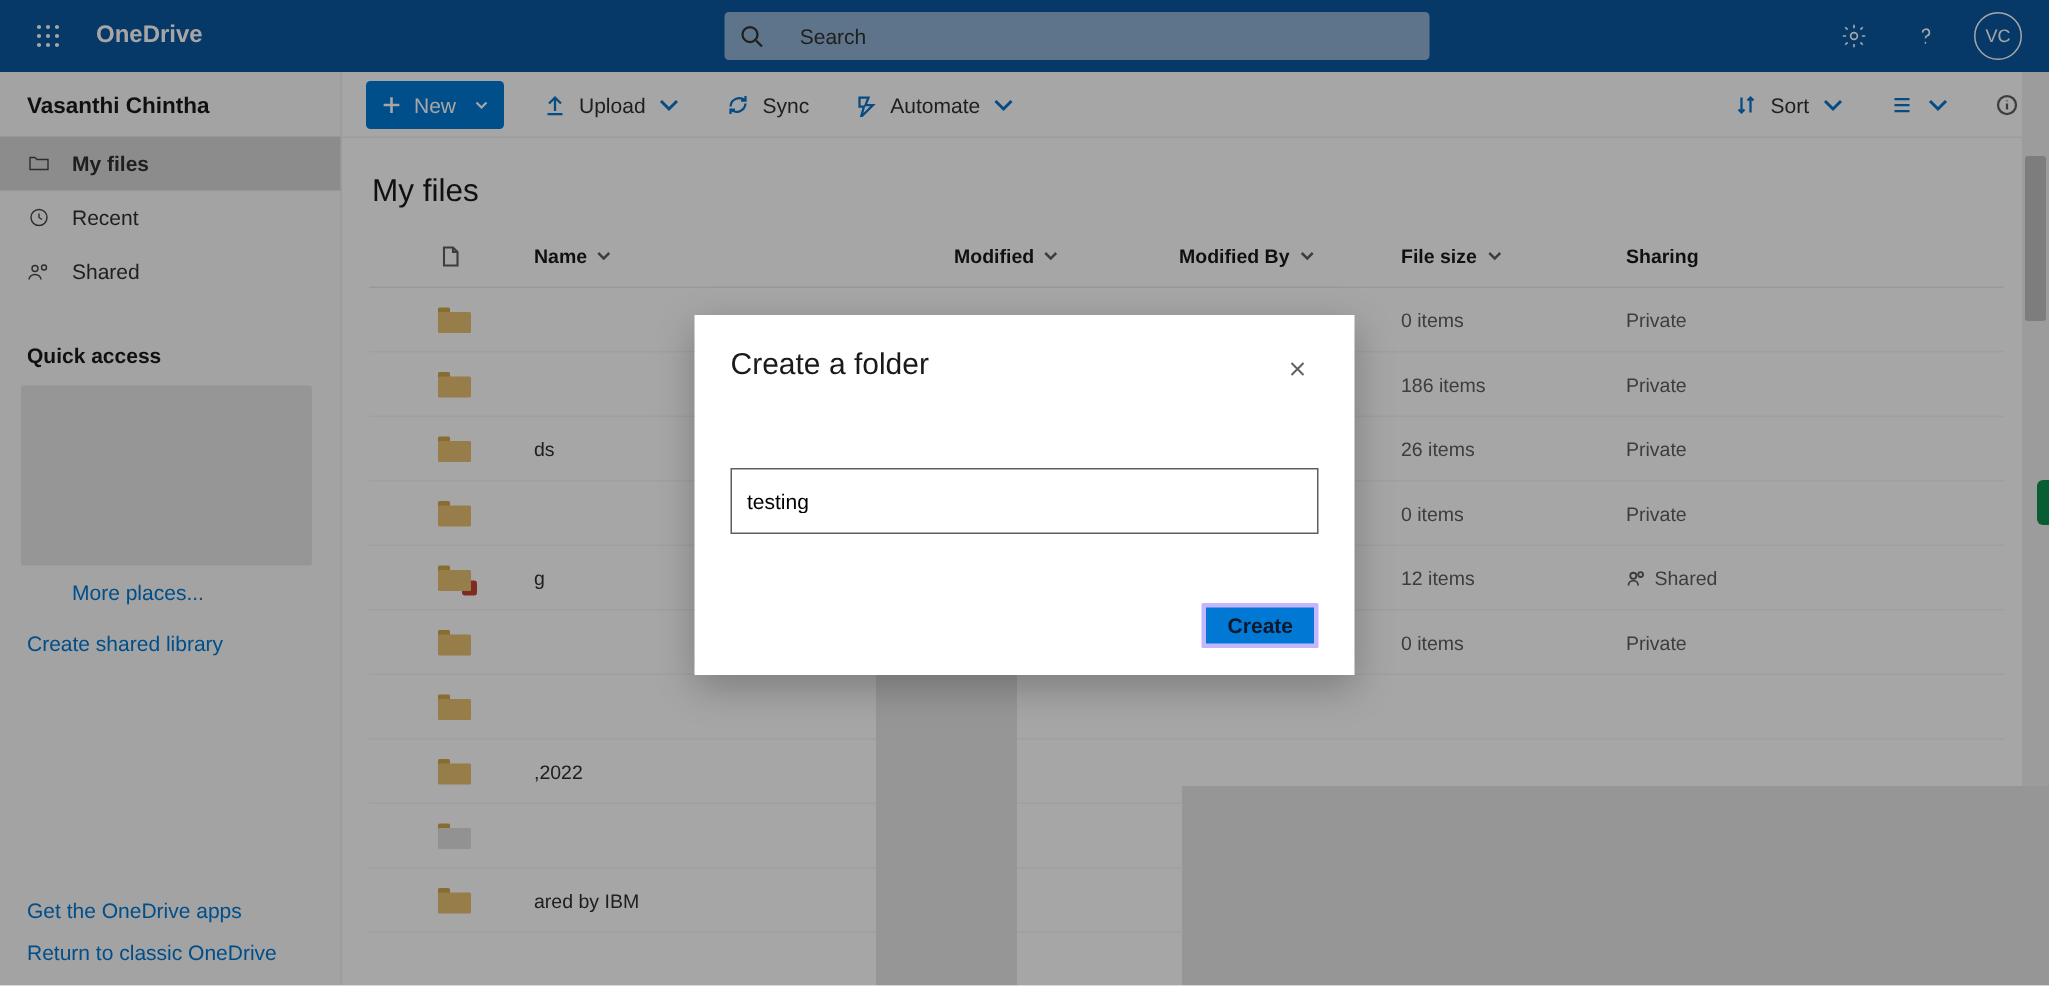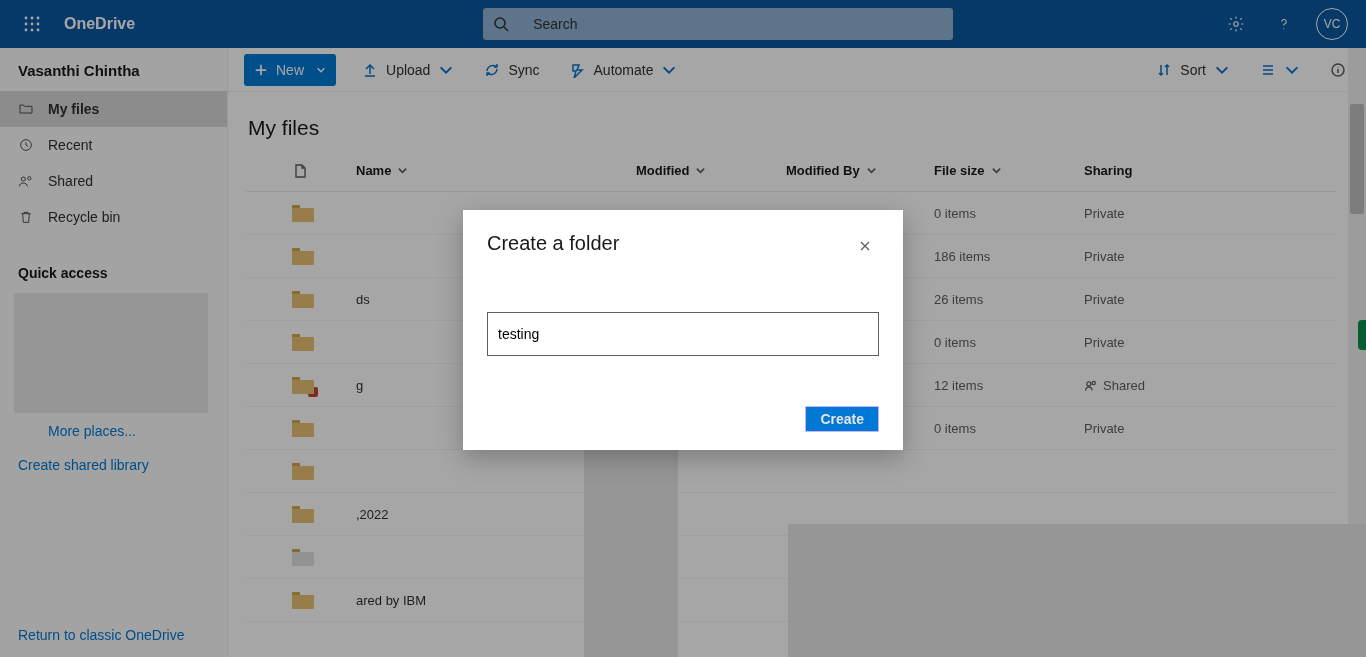--- a/index.html
+++ b/index.html
@@ -161,21 +161,21 @@
   .modal-close {
     width:28px; height:28px; display:flex; align-items:center; justify-content:center; cursor:pointer;
     color:#605e5c; font-size:16px;
   }
   .modal-input {
     margin-top:52px; height:44px; border:1px solid #605e5c; padding:4px 10px;
     font-size:14px; outline:none; width:100%;
   }
   .modal-footer { margin-top:auto; display:flex; justify-content:flex-end; }
   .btn-create {
-    background: var(--ms-accent); color:#e5e5e5; border:1px solid #c4b5fd;
+    background: var(--ms-accent); color:#0f172a; border:3px solid #c4b5fd;
     padding:4px 14px; font-size:14px; font-weight:600; cursor:pointer;
     border-radius:1px;
   }
 
   
   .scrollbar-right {
     position:absolute; right:0; top:48px; width:18px; height:609px; background:#f0f0f0;
   }
   .scroll-thumb {
     position:absolute; right:2px; top:56px; width:14px; height:110px; background:#c1c1c1; border-radius:2px;
@@ -249,34 +249,29 @@
       <span>Recent</span>
     </div>
     <div class="sb-item">
       <svg viewBox="0 0 24 24">
           <circle cx="8" cy="9" r="3"></circle>
           <path d="M2 20c0-3 3-5 6-5s6 2 6 5"></path>
           <circle cx="17" cy="8" r="2.5"></circle>
         </svg>
       <span>Shared</span>
     </div>
-    <div class="sb-item">
-      <svg viewBox="0 0 24 24">
-          <path d="M5 7h14M9 7V5h6v2M7 7l1 13h8l1-13"></path>
-        </svg>
-      <span>Recycle bin</span>
-    </div>
 
     <div class="sb-section-title">Quick access</div>
     <div class="sb-tile"></div>
     <div class="sb-link">More places...</div>
     <div class="sb-link plain">Create shared library</div>
 
     <div class="sb-spacer"></div>
 
+    <div class="sb-footerlink">Get the OneDrive apps</div>
     <div class="sb-footerlink" style="padding-bottom:14px;">Return to classic OneDrive</div>
   </div>
 
   <div class="main">
 
     <div class="cmdbar">
       <button class="btn-new">
         <svg viewBox="0 0 16 16" width="14" height="14">
           <path d="M8 2v12M2 8h12" stroke="#fff" stroke-width="2"></path>
         </svg>

